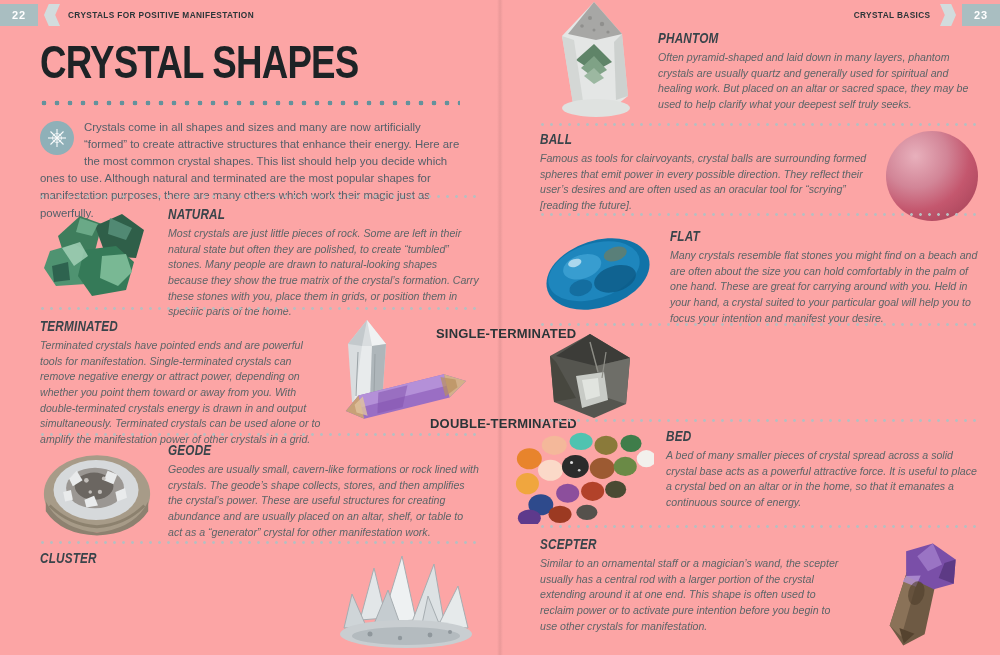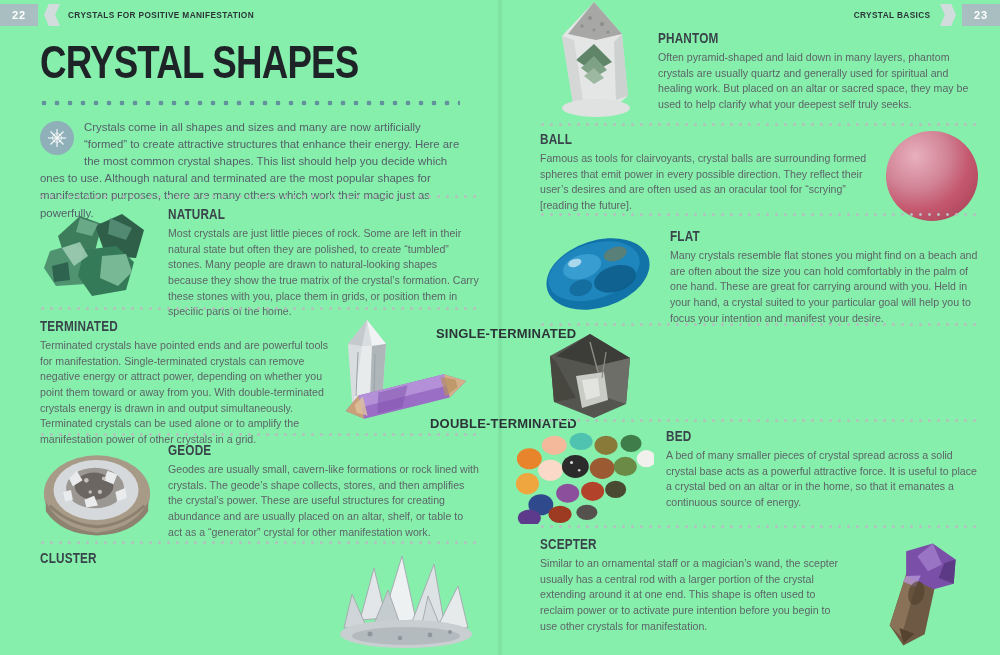--- a/index.html
+++ b/index.html
@@ -2,21 +2,21 @@
 <html><head>
 <meta charset="utf-8">
 <style>
   * { margin:0; padding:0; box-sizing:border-box; }
   html,body { width:1000px; height:655px; }
   body {
     font-family:"Liberation Sans", sans-serif;
     background:#ffffff; color:#5d6568;
     overflow:hidden;
   }
-  .spread { position:relative; width:1000px; height:655px; display:flex; background:#86efac; }
+  .spread { position:relative; width:1000px; height:655px; display:flex; background:#fca5a5; }
   .page { position:relative; width:500px; height:655px; }
   .spine {
     position:absolute; left:497px; top:0; width:6px; height:655px;
     background:linear-gradient(90deg, rgba(0,0,0,0) 0%, rgba(0,0,0,.07) 50%, rgba(0,0,0,0) 100%);
     pointer-events:none;
   }
 
   
   .hdr { position:absolute; top:4px; left:0; right:0; height:22px; display:flex; align-items:center; }
   .badge {
@@ -59,21 +59,21 @@
   
   .intro { margin:12px 40px 0 40px; font-size:11.4px; line-height:1.5; color:#55606a; }
   .intro-icon {
     float:left; width:34px; height:34px; border-radius:50%; background:#8fb0b8;
     margin:2px 10px 2px 0; display:flex; align-items:center; justify-content:center;
   }
 
   
   .col { position:absolute; left:40px; right:20px; }
   .sec { display:flex; }
-  .sec .txt { flex:1; min-width:0; }
+  .sec .txt { flex:1; min-width:0;font-style:italic; }
   .imgbox { flex:none; display:flex; align-items:flex-start; justify-content:center; }
 
   .ball-img {
     width:92px; height:90px; border-radius:50%;
     background:radial-gradient(circle at 32% 28%, #e8b0bc 0%, #d28597 35%, #c4576e 60%, #9e3d52 100%);
     background-color:#c4576e;
   }
 </style>
 </head>
 <body>

